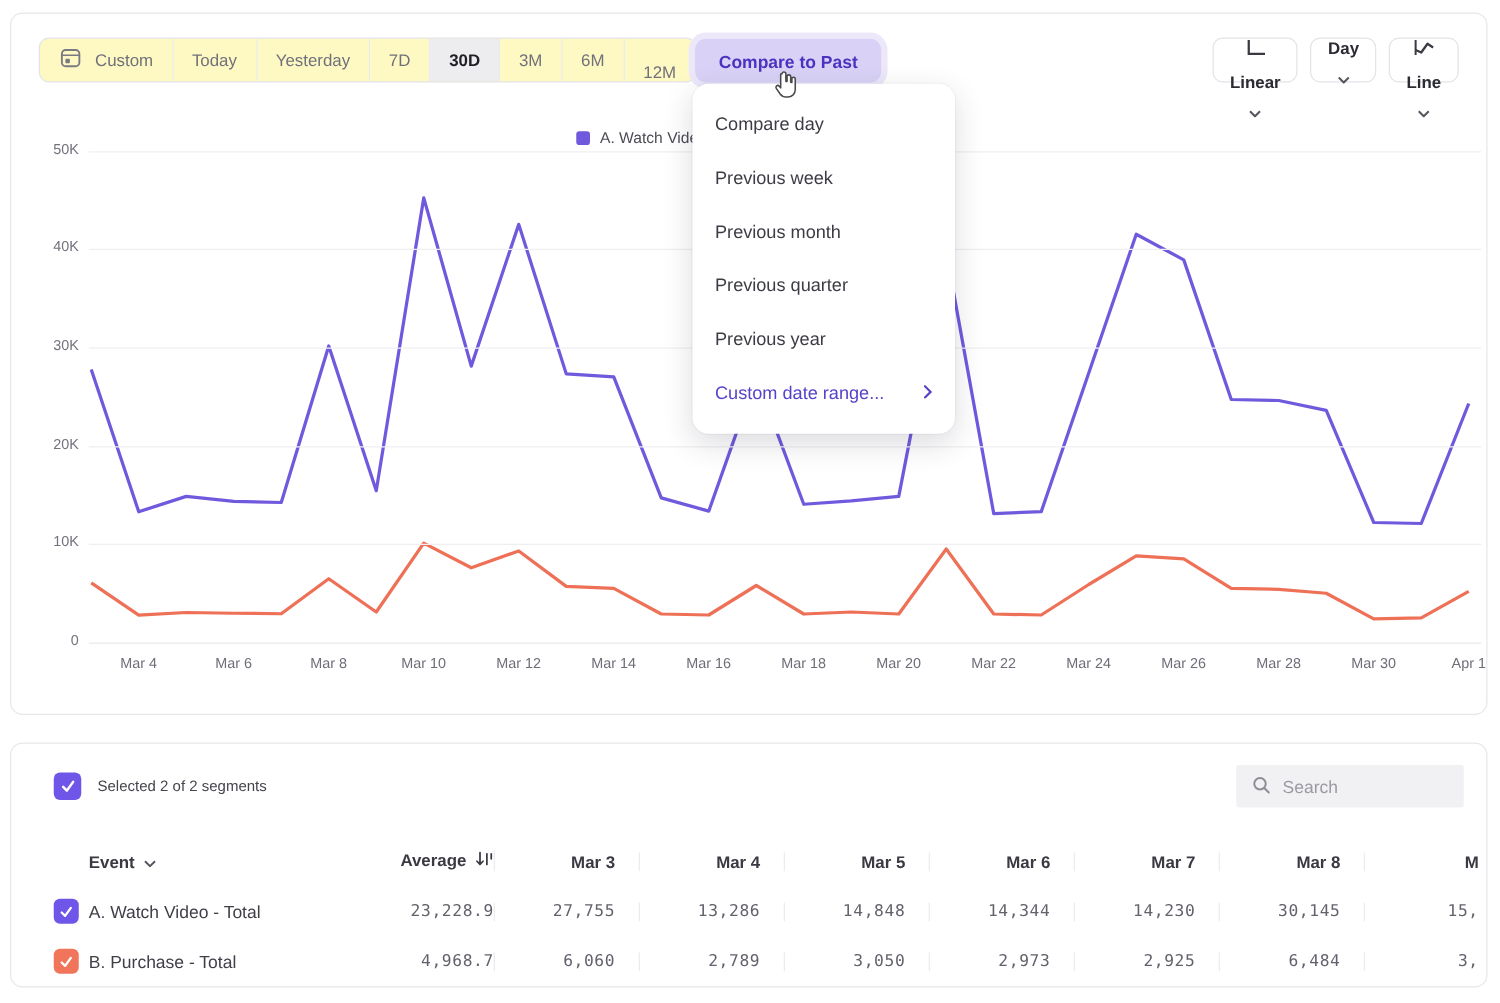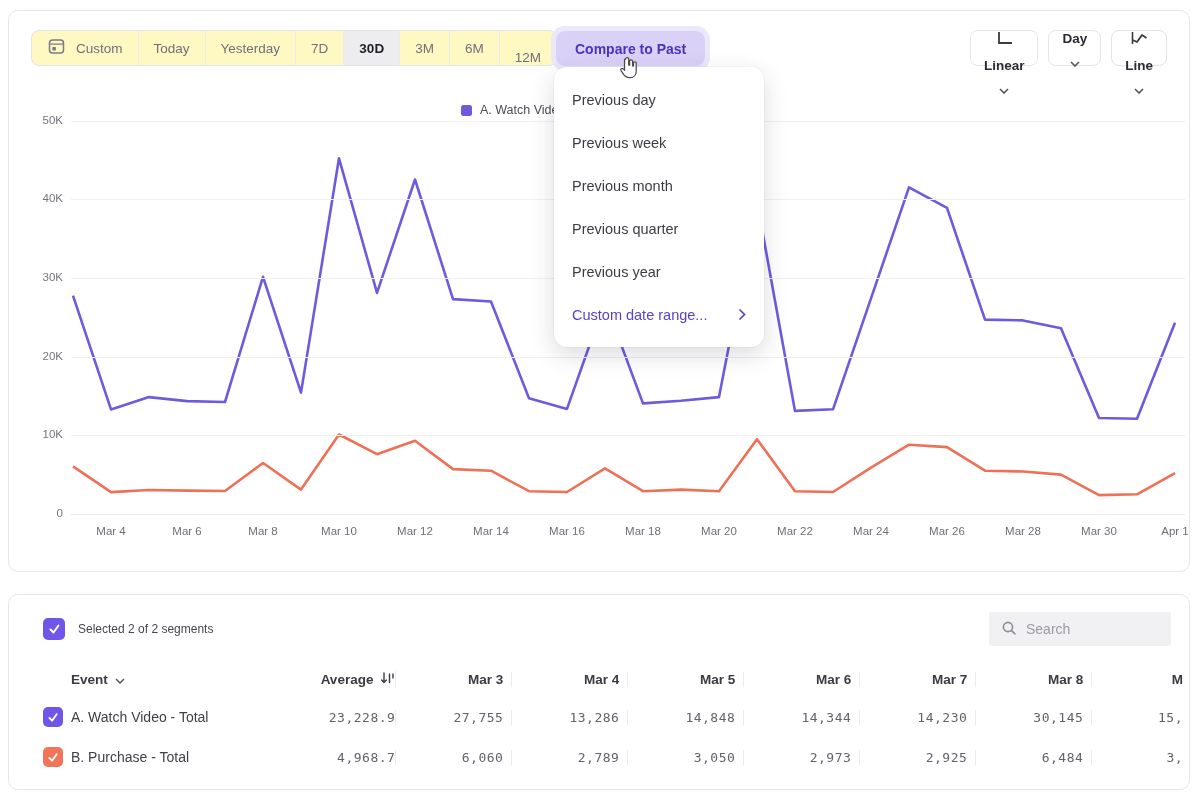--- a/index.html
+++ b/index.html
@@ -40,28 +40,28 @@
 
   
   .checkbox { border-radius:5px; display:flex; align-items:center; justify-content:center; flex:0 0 auto; cursor:pointer; }
   #seg-summary { position:absolute; left:34px; top:23px; display:flex; align-items:center; gap:13px; }
   #seg-summary .checkbox { width:22px; height:22px; }
   #seg-summary span { font-size:12px; color:#45454e; }
   #search-box { position:absolute; left:980px; top:17px; width:182px; height:34px; background:#f1f1f4; border-radius:2px; display:flex; align-items:center; gap:9px; padding:0 12px; cursor:text; }
   #search-box span { font-size:14px; color:#9a9aa3; }
 
   #seg-table { position:absolute; left:0; top:66px; width:1182px; }
-  .trow { display:flex; align-items:center; }
+  .trow { display:flex; align-items:flex-end; }
   .trow.head { height:36px; }
   .trow.body { height:40px; }
   .cell { display:flex; align-items:center; }
   .cell-event { width:270px; padding-left:62px; position:relative; }
   .cell-event .checkbox { position:absolute; left:34px; width:20px; height:20px; border-radius:5px; }
   .cell-avg  { width:122px; justify-content:flex-end; border-right:1px solid #ececf0; }
-  .cell-date { width:117.5px; justify-content:flex-end; padding-right:8px; border-right:1px solid #ececf0; }
+  .cell-date { width:117.5px; justify-content:flex-end; padding-right:19px; border-right:1px solid #ececf0; }
   .cell-last { width:100px; justify-content:flex-end; padding-right:8px; }
   .th { font-size:13.5px; color:#3a3a42; font-weight:bold; }
   .th-flex { display:flex; align-items:center; gap:7px; }
   .row-label { font-size:14px; color:#3f3f48; }
   .num { font-family:"DejaVu Sans Mono",monospace; font-size:13px; color:#62626c; letter-spacing:0.5px; }
 </style>
 </head>
 <body>
 
 <div class="panel" id="panel-chart">
@@ -168,21 +168,21 @@
       <div class="x-label" style="left: 702px;">Mar 22</div>
       <div class="x-label" style="left: 778px;">Mar 24</div>
       <div class="x-label" style="left: 854px;">Mar 26</div>
       <div class="x-label" style="left: 930px;">Mar 28</div>
       <div class="x-label" style="left: 1006px;">Mar 30</div>
       <div class="x-label" style="left: 1082px;">Apr 1</div>
     </div>
 
   <div id="compare-menu">
       <div class="menu-item">
-        <span>Previous day</span>
+        <span>Compare day</span>
       </div>
       <div class="menu-item">
         <span>Previous week</span>
       </div>
       <div class="menu-item">
         <span>Previous month</span>
       </div>
       <div class="menu-item">
         <span>Previous quarter</span>
       </div>

